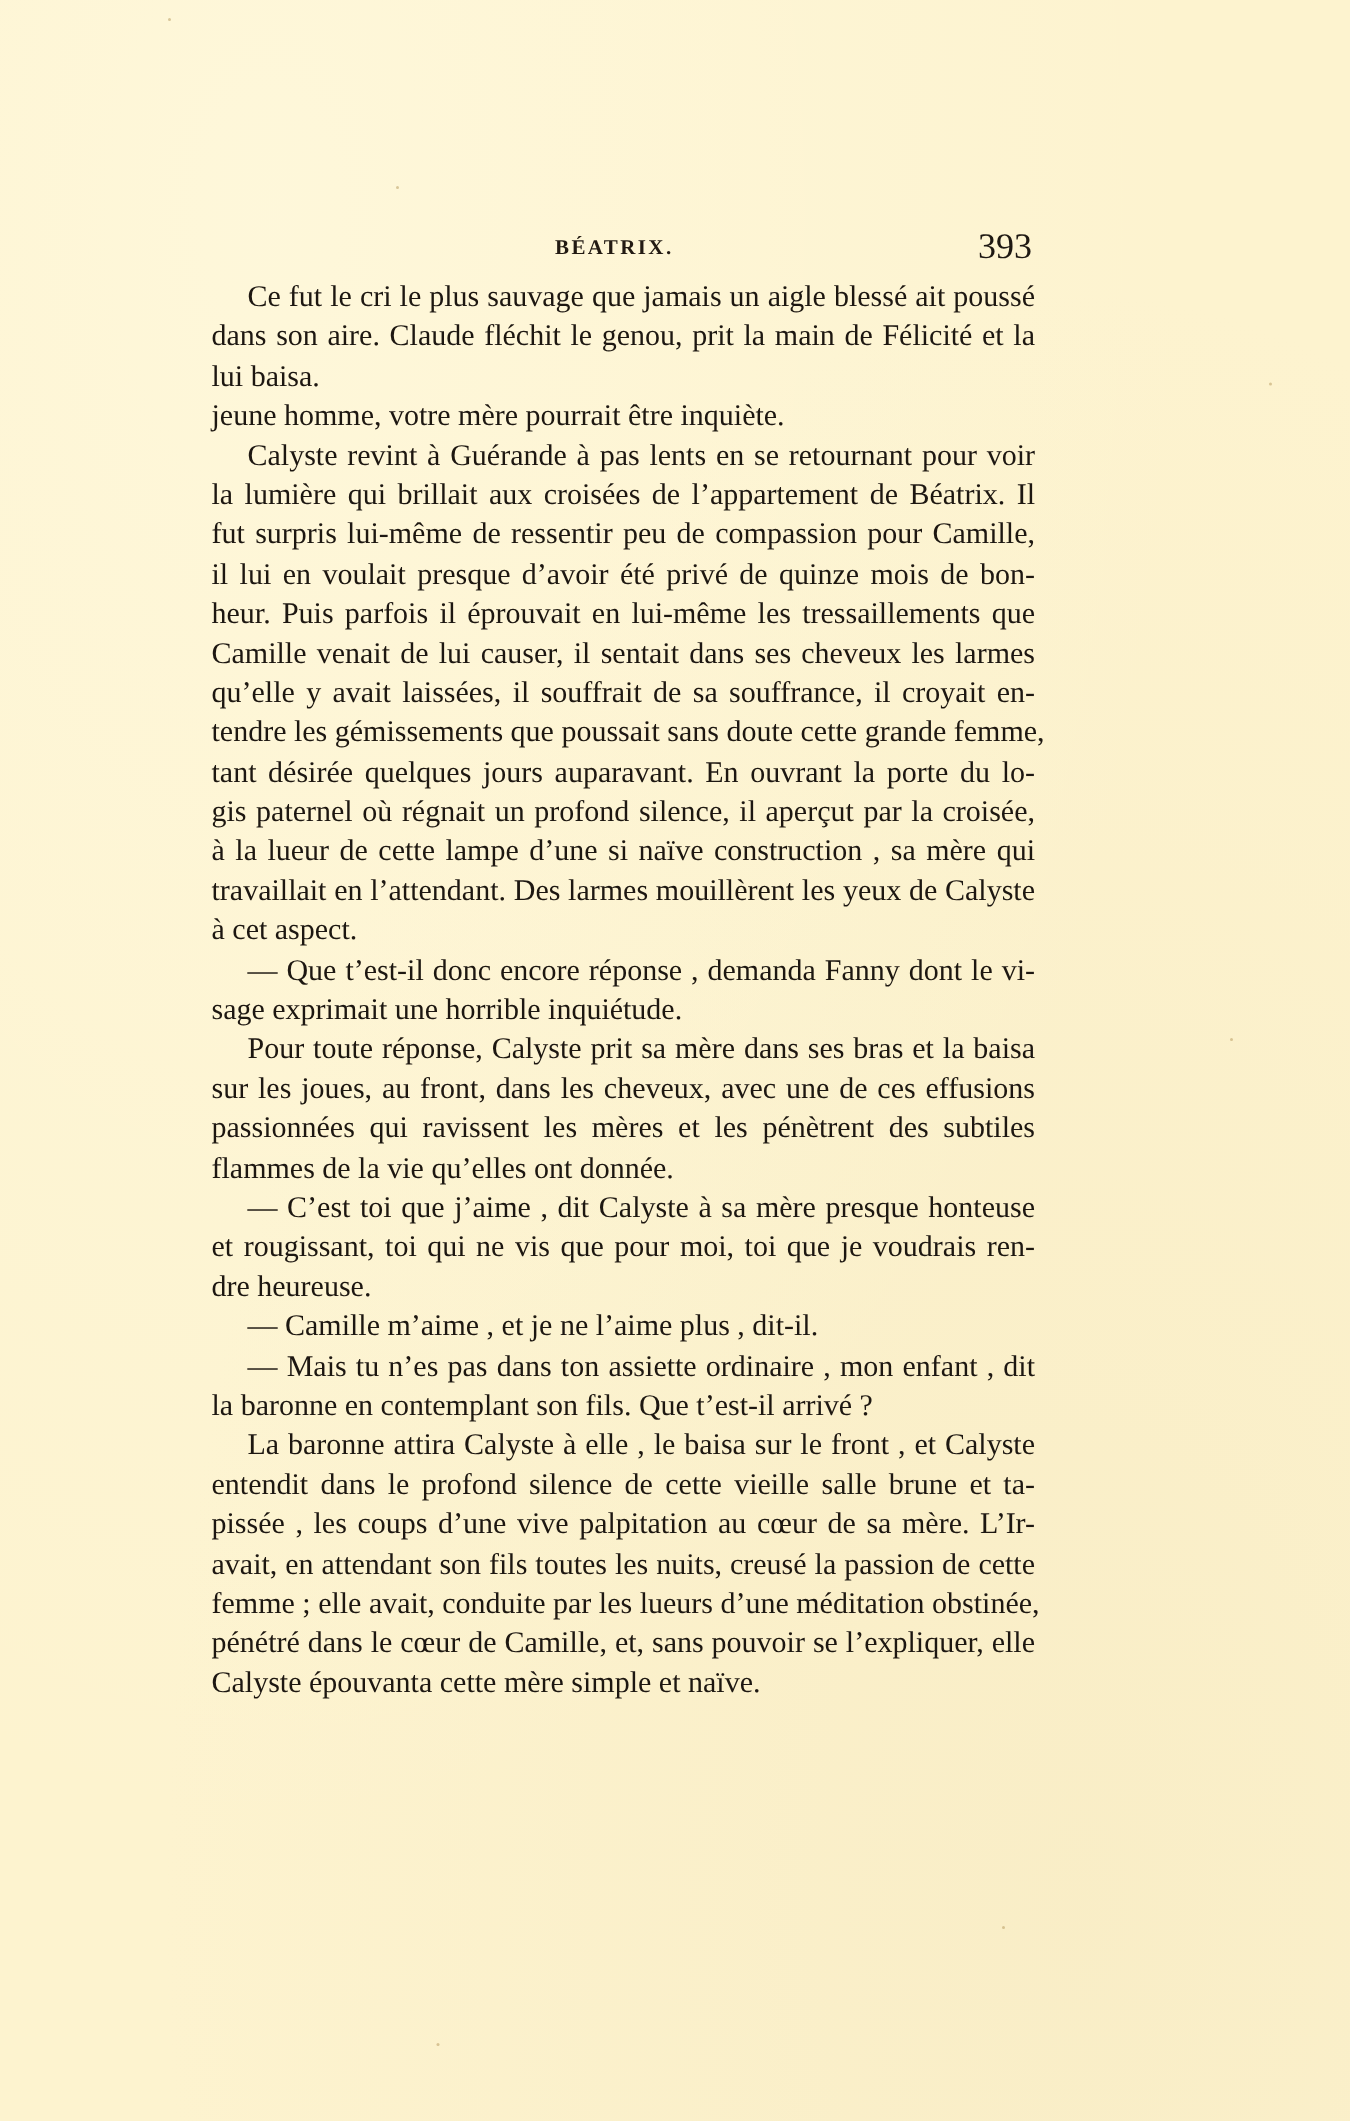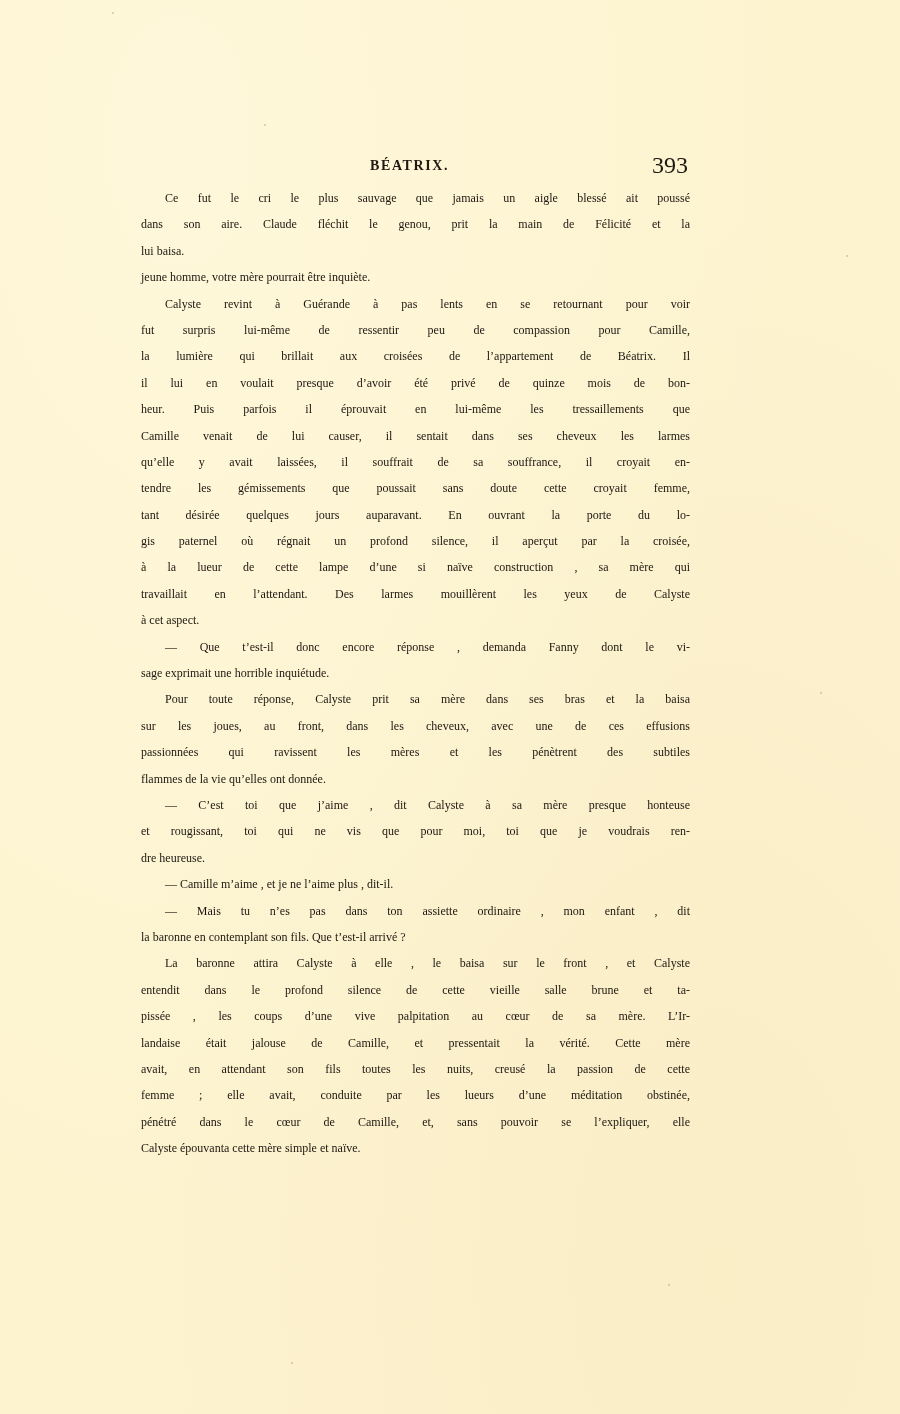--- a/index.html
+++ b/index.html
@@ -46,21 +46,21 @@
       right: 2px;
       top: 0;
       font-size: 24px;
       color: #1e1812;
     }
     .body-text {
       position: absolute;
       top: 185px;
       left: 117px;
       width: 573px;
-      font-size: 12px;
+      font-size: 20px;
       line-height: 26.4px;
       text-align: justify;
       color: #1d1711;
     }
     .para {
       margin: 0;
       text-indent: 24px;
       text-align: justify;
       text-align-last: left;
     }
@@ -102,27 +102,27 @@
       <span class="line">dans son aire. Claude fléchit le genou, prit la main de Félicité et la</span>
       <span class="line last">lui baisa.</span>
     </div>
 
     <div class="para">
       <span class="line last">jeune homme, votre mère pourrait être inquiète.</span>
     </div>
 
     <div class="para">
       <span class="line indent">Calyste revint à Guérande à pas lents en se retournant pour voir</span>
+      <span class="line">la lumière qui brillait aux croisées de l’appartement de Béatrix. Il</span>
       <span class="line">fut surpris lui-même de ressentir peu de compassion pour Camille,</span>
-      <span class="line">la lumière qui brillait aux croisées de l’appartement de Béatrix. Il</span>
       <span class="line">il lui en voulait presque d’avoir été privé de quinze mois de bon-</span>
       <span class="line">heur. Puis parfois il éprouvait en lui-même les tressaillements que</span>
       <span class="line">Camille venait de lui causer, il sentait dans ses cheveux les larmes</span>
       <span class="line">qu’elle y avait laissées, il souffrait de sa souffrance, il croyait en-</span>
-      <span class="line">tendre les gémissements que poussait sans doute cette croyait femme,</span>
+      <span class="line">tendre les gémissements que poussait sans doute cette grande femme,</span>
       <span class="line">tant désirée quelques jours auparavant. En ouvrant la porte du lo-</span>
       <span class="line">gis paternel où régnait un profond silence, il aperçut par la croisée,</span>
       <span class="line">à la lueur de cette lampe d’une si naïve construction , sa mère qui</span>
       <span class="line">travaillait en l’attendant. Des larmes mouillèrent les yeux de Calyste</span>
       <span class="line last">à cet aspect.</span>
     </div>
 
     <div class="para">
       <span class="line indent">— Que t’est-il donc encore réponse , demanda Fanny dont le vi-</span>
       <span class="line last">sage exprimait une horrible inquiétude.</span>
@@ -147,21 +147,20 @@
 
     <div class="para">
       <span class="line indent">— Mais tu n’es pas dans ton assiette ordinaire , mon enfant , dit</span>
       <span class="line last">la baronne en contemplant son fils. Que t’est-il arrivé ?</span>
     </div>
 
     <div class="para">
       <span class="line indent">La baronne attira Calyste à elle , le baisa sur le front , et Calyste</span>
       <span class="line">entendit dans le profond silence de cette vieille salle brune et ta-</span>
       <span class="line">pissée , les coups d’une vive palpitation au cœur de sa mère. L’Ir-</span>
-      <span class="line">landaise était jalouse de Camille, et pressentait la vérité. Cette mère</span>
       <span class="line">avait, en attendant son fils toutes les nuits, creusé la passion de cette</span>
       <span class="line">femme ; elle avait, conduite par les lueurs d’une méditation obstinée,</span>
       <span class="line">pénétré dans le cœur de Camille, et, sans pouvoir se l’expliquer, elle</span>
       <span class="line last">Calyste épouvanta cette mère simple et naïve.</span>
     </div>
   </div>
 
   <span class="speck" style="left:112px;top:12px;"></span>
   <span class="speck" style="left:264px;top:124px;"></span>
   <span class="speck" style="left:846px;top:255px;"></span>

